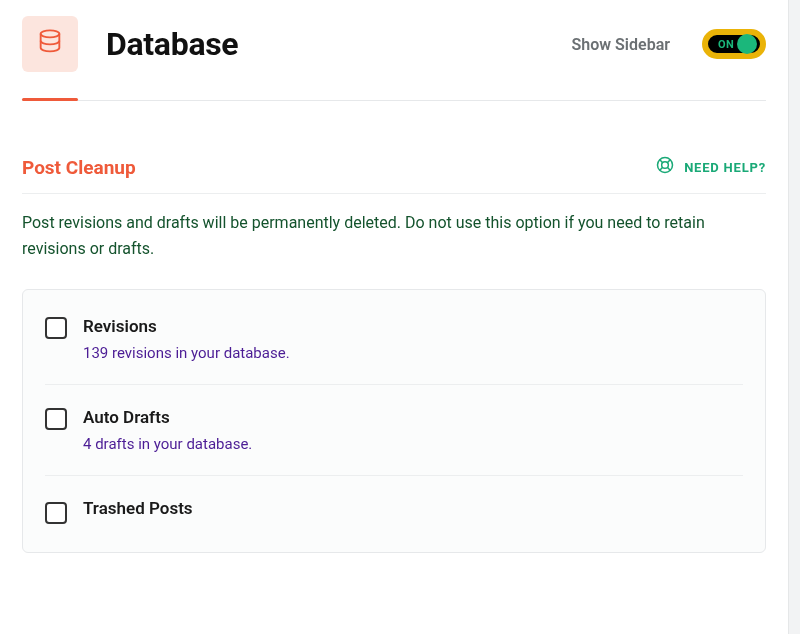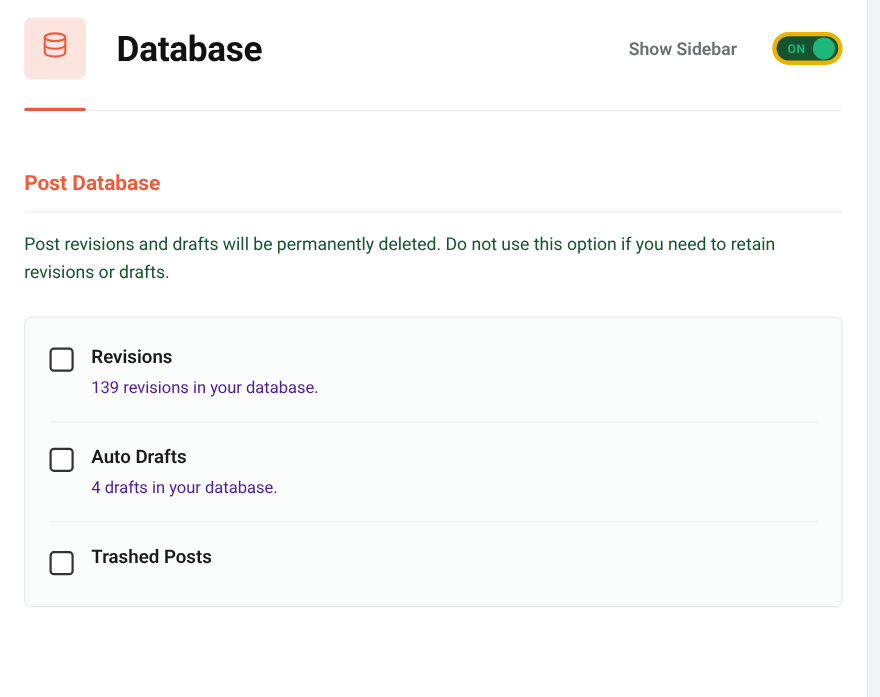--- a/index.html
+++ b/index.html
@@ -59,22 +59,22 @@
     }
     .sidebar-label {
       font-size: 16px;
       font-weight: 600;
       color: #6b7073;
     }
     .toggle {
       width: 64px;
       height: 30px;
       border-radius: 30px;
-      border: 4px solid #eab308;
-      background: #14532d;
+      border: 6px solid #eab308;
+      background: #000000;
       position: relative;
       display: flex;
       align-items: center;
       cursor: pointer;
     }
     .toggle .on-text {
       position: absolute;
       left: 10px;
       font-size: 11px;
       font-weight: 700;
@@ -199,21 +199,34 @@
       </div>
     </div>
   </div>
 
   <div class="tabline">
     <div class="tab-indicator"></div>
   </div>
 
   <div class="section">
     <div class="section-header">
-      <div class="section-title">Post Database</div>
+      <div class="section-title">Post Cleanup</div>
+      <div class="help">
+        <span>
+          <svg viewBox="0 0 24 24" fill="none" stroke="#1aa977" stroke-width="1.8">
+            <circle cx="12" cy="12" r="9"></circle>
+            <circle cx="12" cy="12" r="4"></circle>
+            <line x1="5.5" y1="5.5" x2="9.2" y2="9.2"></line>
+            <line x1="18.5" y1="5.5" x2="14.8" y2="9.2"></line>
+            <line x1="5.5" y1="18.5" x2="9.2" y2="14.8"></line>
+            <line x1="18.5" y1="18.5" x2="14.8" y2="14.8"></line>
+          </svg>
+        </span>
+        <span class="help-text">NEED HELP?</span>
+      </div>
     </div>
     <p class="section-desc">Post revisions and drafts will be permanently deleted. Do not use this option if you need to retain revisions or drafts.</p>
 
     <div class="card">
       <div class="item">
         <div class="checkbox"></div>
         <div class="item-content">
           <div class="item-title">Revisions</div>
           <div class="item-sub">139 revisions in your database.</div>
         </div>

